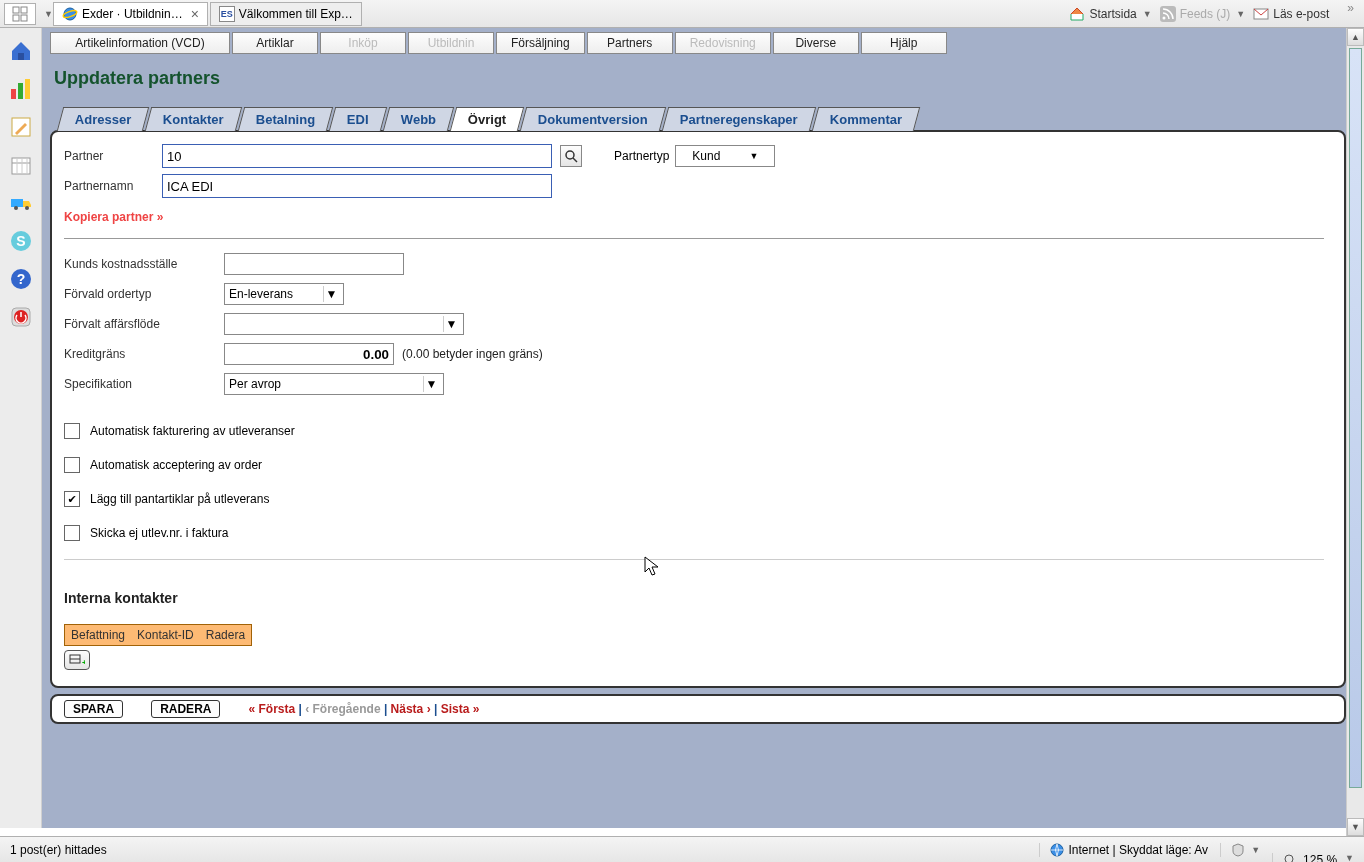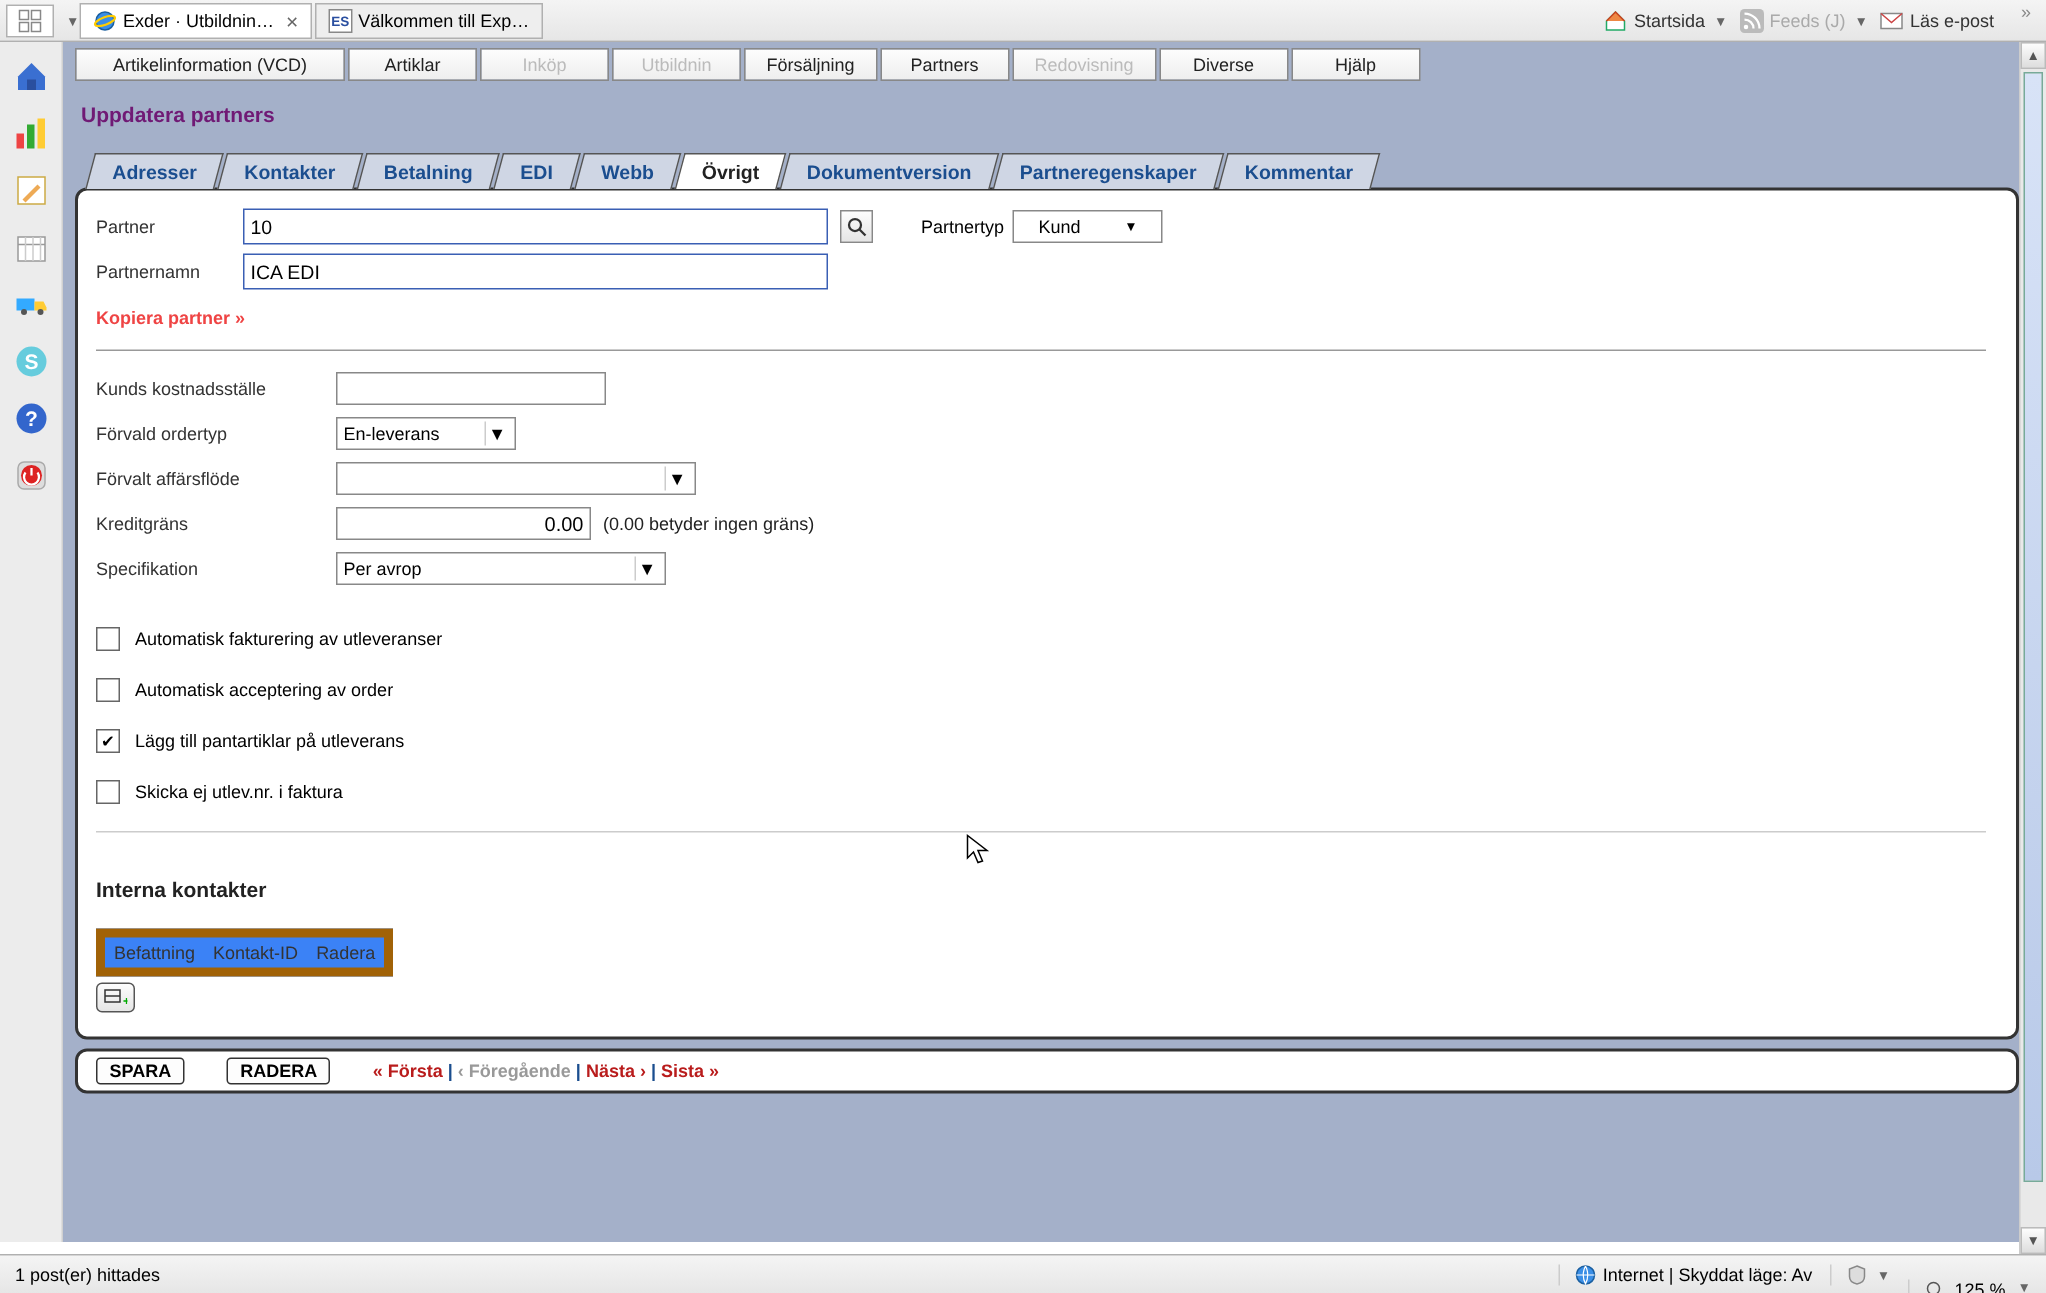--- a/index.html
+++ b/index.html
@@ -25,21 +25,21 @@
 
 .main-area { flex: 1; background: #a4b0c9; position: relative; padding: 4px 18px 0 8px; }
 
 
 .top-menu { display: flex; gap: 2px; margin-bottom: 14px; }
 .top-menu-item { background: linear-gradient(#fdfdfd, #eee); border: 1px solid #888; padding: 3px 14px; font-size: 12px; color: #222; min-width: 86px; text-align: center; }
 .top-menu-item.wide { min-width: 180px; }
 .top-menu-item.disabled { color: #bbb; }
 
 
-.page-title { font-size: 14px; font-weight: bold; color: #701a75; margin: 10px 0 18px 4px; }
+.page-title { font-size: 18px; font-weight: bold; color: #14532d; margin: 10px 0 18px 4px; }
 
 
 .tabs-row { display: flex; align-items: flex-end; margin-left: 10px; }
 .tab { position: relative; padding: 4px 14px; font-weight: bold; font-size: 13px; color: #1b4e8f; border: 1px solid #555; border-bottom: none; background: #cfd6e4; margin-right: 2px; transform: skew(-15deg); }
 .tab > span { display: inline-block; transform: skew(15deg); }
 .tab.active { background: #fff; color: #222; }
 
 
 .panel { background: #fff; border: 2px solid #333; border-radius: 8px; padding: 12px 20px 16px 12px; margin-top: -1px; }
 .upper-block { border-bottom: 1px solid #999; padding-bottom: 14px; margin-bottom: 6px; }
@@ -47,30 +47,30 @@
 .form-row label { width: 90px; color: #333; }
 .partner-input { width: 390px; height: 24px; border: 1px solid #3a5fb4; padding: 2px 4px; font-size: 13px; }
 .search-btn { width: 22px; height: 22px; border: 1px solid #888; background: linear-gradient(#fdfdfd,#e5e5e5); display:flex; align-items:center; justify-content:center;}
 .partnertyp-area { margin-left: 24px; display:flex; align-items:center; gap:6px;}
 .partnertyp-select { display:flex; align-items:center; justify-content:space-between; width: 100px; height: 22px; border: 1px solid #888; background:#fff; padding: 0 16px;}
 .copy-link { color: #ef4444; font-weight: bold; margin-top: 6px; display: inline-block; }
 
 .lower-block { padding-top: 8px; }
 .field-row { display:flex; align-items:center; margin-bottom: 8px; }
 .field-row .lbl { width: 160px; color:#333; }
-.text-input { height: 22px; border: 1px solid #888; padding: 2px 4px; background:#fff; }
+.text-input { height: 22px; border: 1px solid #888; padding: 2px 4px; background:#fff;font-weight:bold; }
 .select-box { display:flex; align-items:center; justify-content:space-between; border:1px solid #888; background:#fff; padding:0 4px; height:22px;}
 .select-arrow { width:16px; height:16px; display:flex; align-items:center; justify-content:center; border-left:1px solid #ccc;}
 .note-text { margin-left: 8px; color: #222; }
 
 .checkbox-row { display:flex; align-items:center; gap: 10px; margin-bottom: 18px; margin-top: 6px;}
 .checkbox { width: 16px; height: 16px; border: 1px solid #666; display:flex; align-items:center; justify-content:center; font-size:11px; }
 
 .subheading { font-weight: bold; font-size: 14px; margin-top: 30px; margin-bottom: 18px; color:#222; }
-.table-header { display:inline-flex; background:#3b82f6; border:6px solid #a16207; }
+.table-header { display:inline-flex; background:#fdba74; border:1px solid #a16207; }
 .table-header > div { padding: 3px 6px; font-size: 12px; color:#333; }
 .add-row-btn { margin-top: 4px; width: 26px; height: 20px; border:1px solid #555; border-radius: 4px; background: linear-gradient(#fdfdfd,#e5e5e5); display:flex; align-items:center; justify-content:center; font-size:11px; }
 
 
 .footer-nav { background:#fff; border:2px solid #333; border-radius:8px; margin-top:6px; padding: 4px 12px; display:flex; align-items:center; gap: 28px; }
 .btn-small { border: 1px solid #333; background:#fdfdfd; padding: 1px 8px; font-weight: bold; font-size: 12px; border-radius:3px; }
 .pager { color:#999; font-weight:bold; }
 .pager .active { color:#b91c1c; }
 .pager .sep { color: #1b4e8f; }
 

